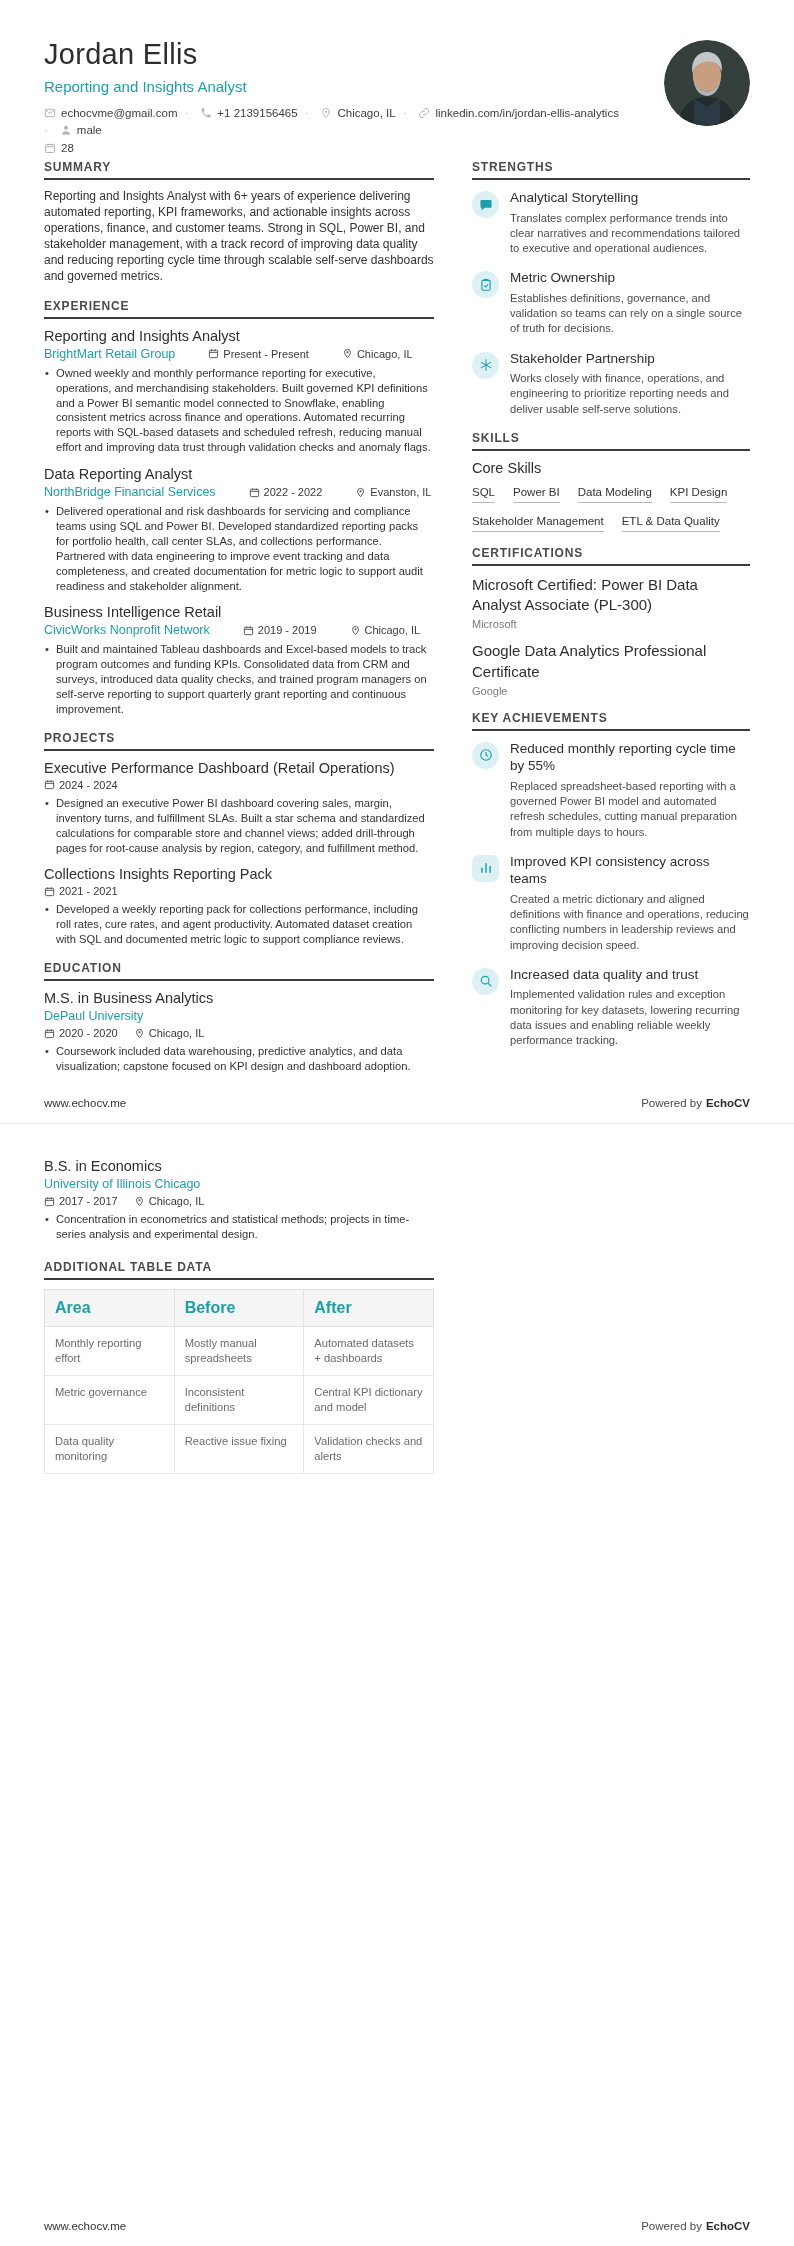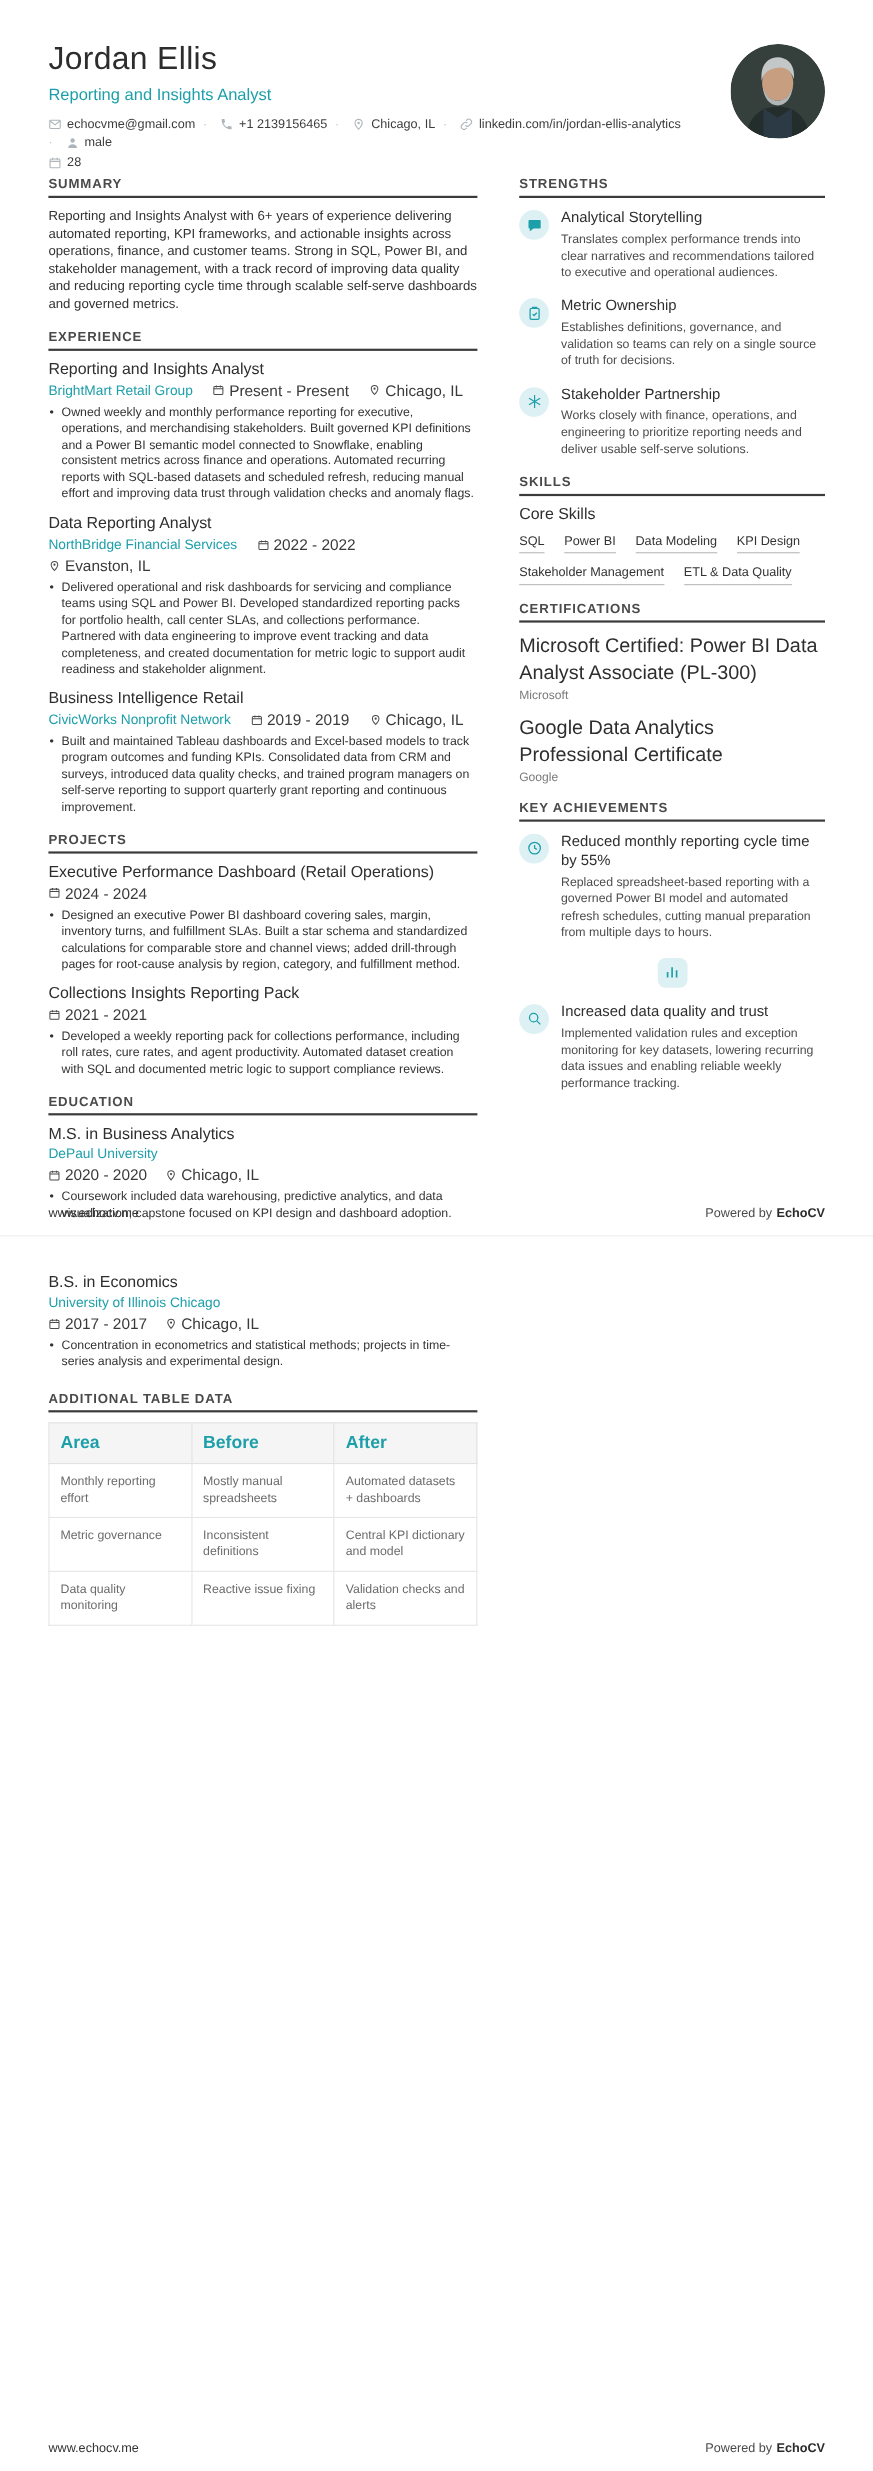--- a/index.html
+++ b/index.html
@@ -30,23 +30,23 @@
 
   .sec { margin-bottom: 14px; }
   .sec-heading { font-size: 12px; font-weight: 700; letter-spacing: 0.8px; color: #4a4a4a;
                  border-bottom: 2px solid #3b3b3b; padding-bottom: 4px; margin-bottom: 9px; }
 
   .body-text { font-size: 12px; line-height: 1.33; color: #333; }
 
   
   .x-item { margin-bottom: 11px; }
   .x-title { font-size: 14.5px; font-weight: 400; color: #2e2e2e; margin-bottom: 3px; }
-  .x-subrow { display: flex; flex-wrap: wrap; align-items: center; gap: 3px 18px; margin-bottom: 5px; }
+  .x-subrow { display: flex; flex-wrap: wrap; gap: 3px 33px; margin-bottom: 5px; }
   .x-company { font-size: 12.5px; font-weight: 500; color: #1d9faa; }
-  .meta { display: inline-flex; align-items: center; gap: 4px; font-size: 14px; color: #3a3a3a; }
+  .meta { display: inline-flex; align-items: center; gap: 4px; font-size: 11px; color: #3a3a3a; }
   .meta .mi { width: 11px; height: 11px; color: #4a4a4a; flex: none; }
   .bullet { position: relative; padding-left: 12px; font-size: 11.2px; line-height: 1.33; color: #333; }
   .bullet::before { content: "\2022"; position: absolute; left: 1px; top: 0; color: #333; }
 
   .school { font-size: 12.5px; font-weight: 500; color: #1d9faa; margin-bottom: 4px; }
   .edu-meta-row { display: flex; flex-wrap: wrap; gap: 3px 16px; margin-bottom: 5px; }
 
   
   .rc-item { display: flex; gap: 11px; margin-bottom: 13px; justify-content: center; }
   .icon-badge { width: 27px; height: 27px; border-radius: 50%; background: #ddf0f3; color: #1d9faa;
@@ -55,21 +55,21 @@
   .icon-badge svg { width: 14px; height: 14px; }
   .rc-body { min-width: 0; }
   .rc-title { font-size: 13.5px; color: #2e2e2e; line-height: 1.3; margin-bottom: 4px; }
   .rc-text { font-size: 11.2px; line-height: 1.36; color: #4c4c4c; }
 
   .skills-group-title { font-size: 14.5px; color: #2e2e2e; margin-bottom: 10px; }
   .skills-list { display: flex; flex-wrap: wrap; gap: 12px 18px; }
   .skill-chip { font-size: 11.5px; color: #333; padding-bottom: 4px; border-bottom: 1px solid #b8b8b8; }
 
   .cert-item { margin-bottom: 11px; }
-  .cert-name { font-size: 18px; color: #2e2e2e; line-height: 1.35; margin-bottom: 3px; }
+  .cert-name { font-size: 15px; color: #2e2e2e; line-height: 1.35; margin-bottom: 3px; }
   .cert-issuer { font-size: 11px; color: #7a7a7a; }
 
   
   .page-footer { position: absolute; left: 44px; right: 44px; bottom: 14px;
                  display: flex; justify-content: space-between; align-items: center; font-size: 11.5px; }
   .footer-site { color: #333; }
   .footer-powered { color: #4a4a4a; }
   .footer-brand { font-weight: 700; color: #2b2b2b; margin-left: 4px; }
 
   
@@ -382,20 +382,24 @@
               <div class="rc-text">Replaced spreadsheet-based reporting with a governed Power BI model and automated refresh schedules, cutting manual preparation from multiple days to hours.</div>
             </div>
           </div>
 
           <div class="rc-item">
             <span class="icon-badge square">
               <svg viewBox="0 0 24 24" fill="none" stroke="currentColor" stroke-width="2.6">
                   <path d="M5 11.5V20M12 4v16M19 8.5V20"></path>
                 </svg>
             </span>
+            <div class="rc-body">
+              <div class="rc-title">Improved KPI consistency across teams</div>
+              <div class="rc-text">Created a metric dictionary and aligned definitions with finance and operations, reducing conflicting numbers in leadership reviews and improving decision speed.</div>
+            </div>
           </div>
 
           <div class="rc-item">
             <span class="icon-badge">
               <svg viewBox="0 0 24 24" fill="none" stroke="currentColor" stroke-width="2">
                   <circle cx="10.5" cy="10.5" r="6.5"></circle>
                   <path d="M15.5 15.5L21 21"></path>
                 </svg>
             </span>
             <div class="rc-body">

